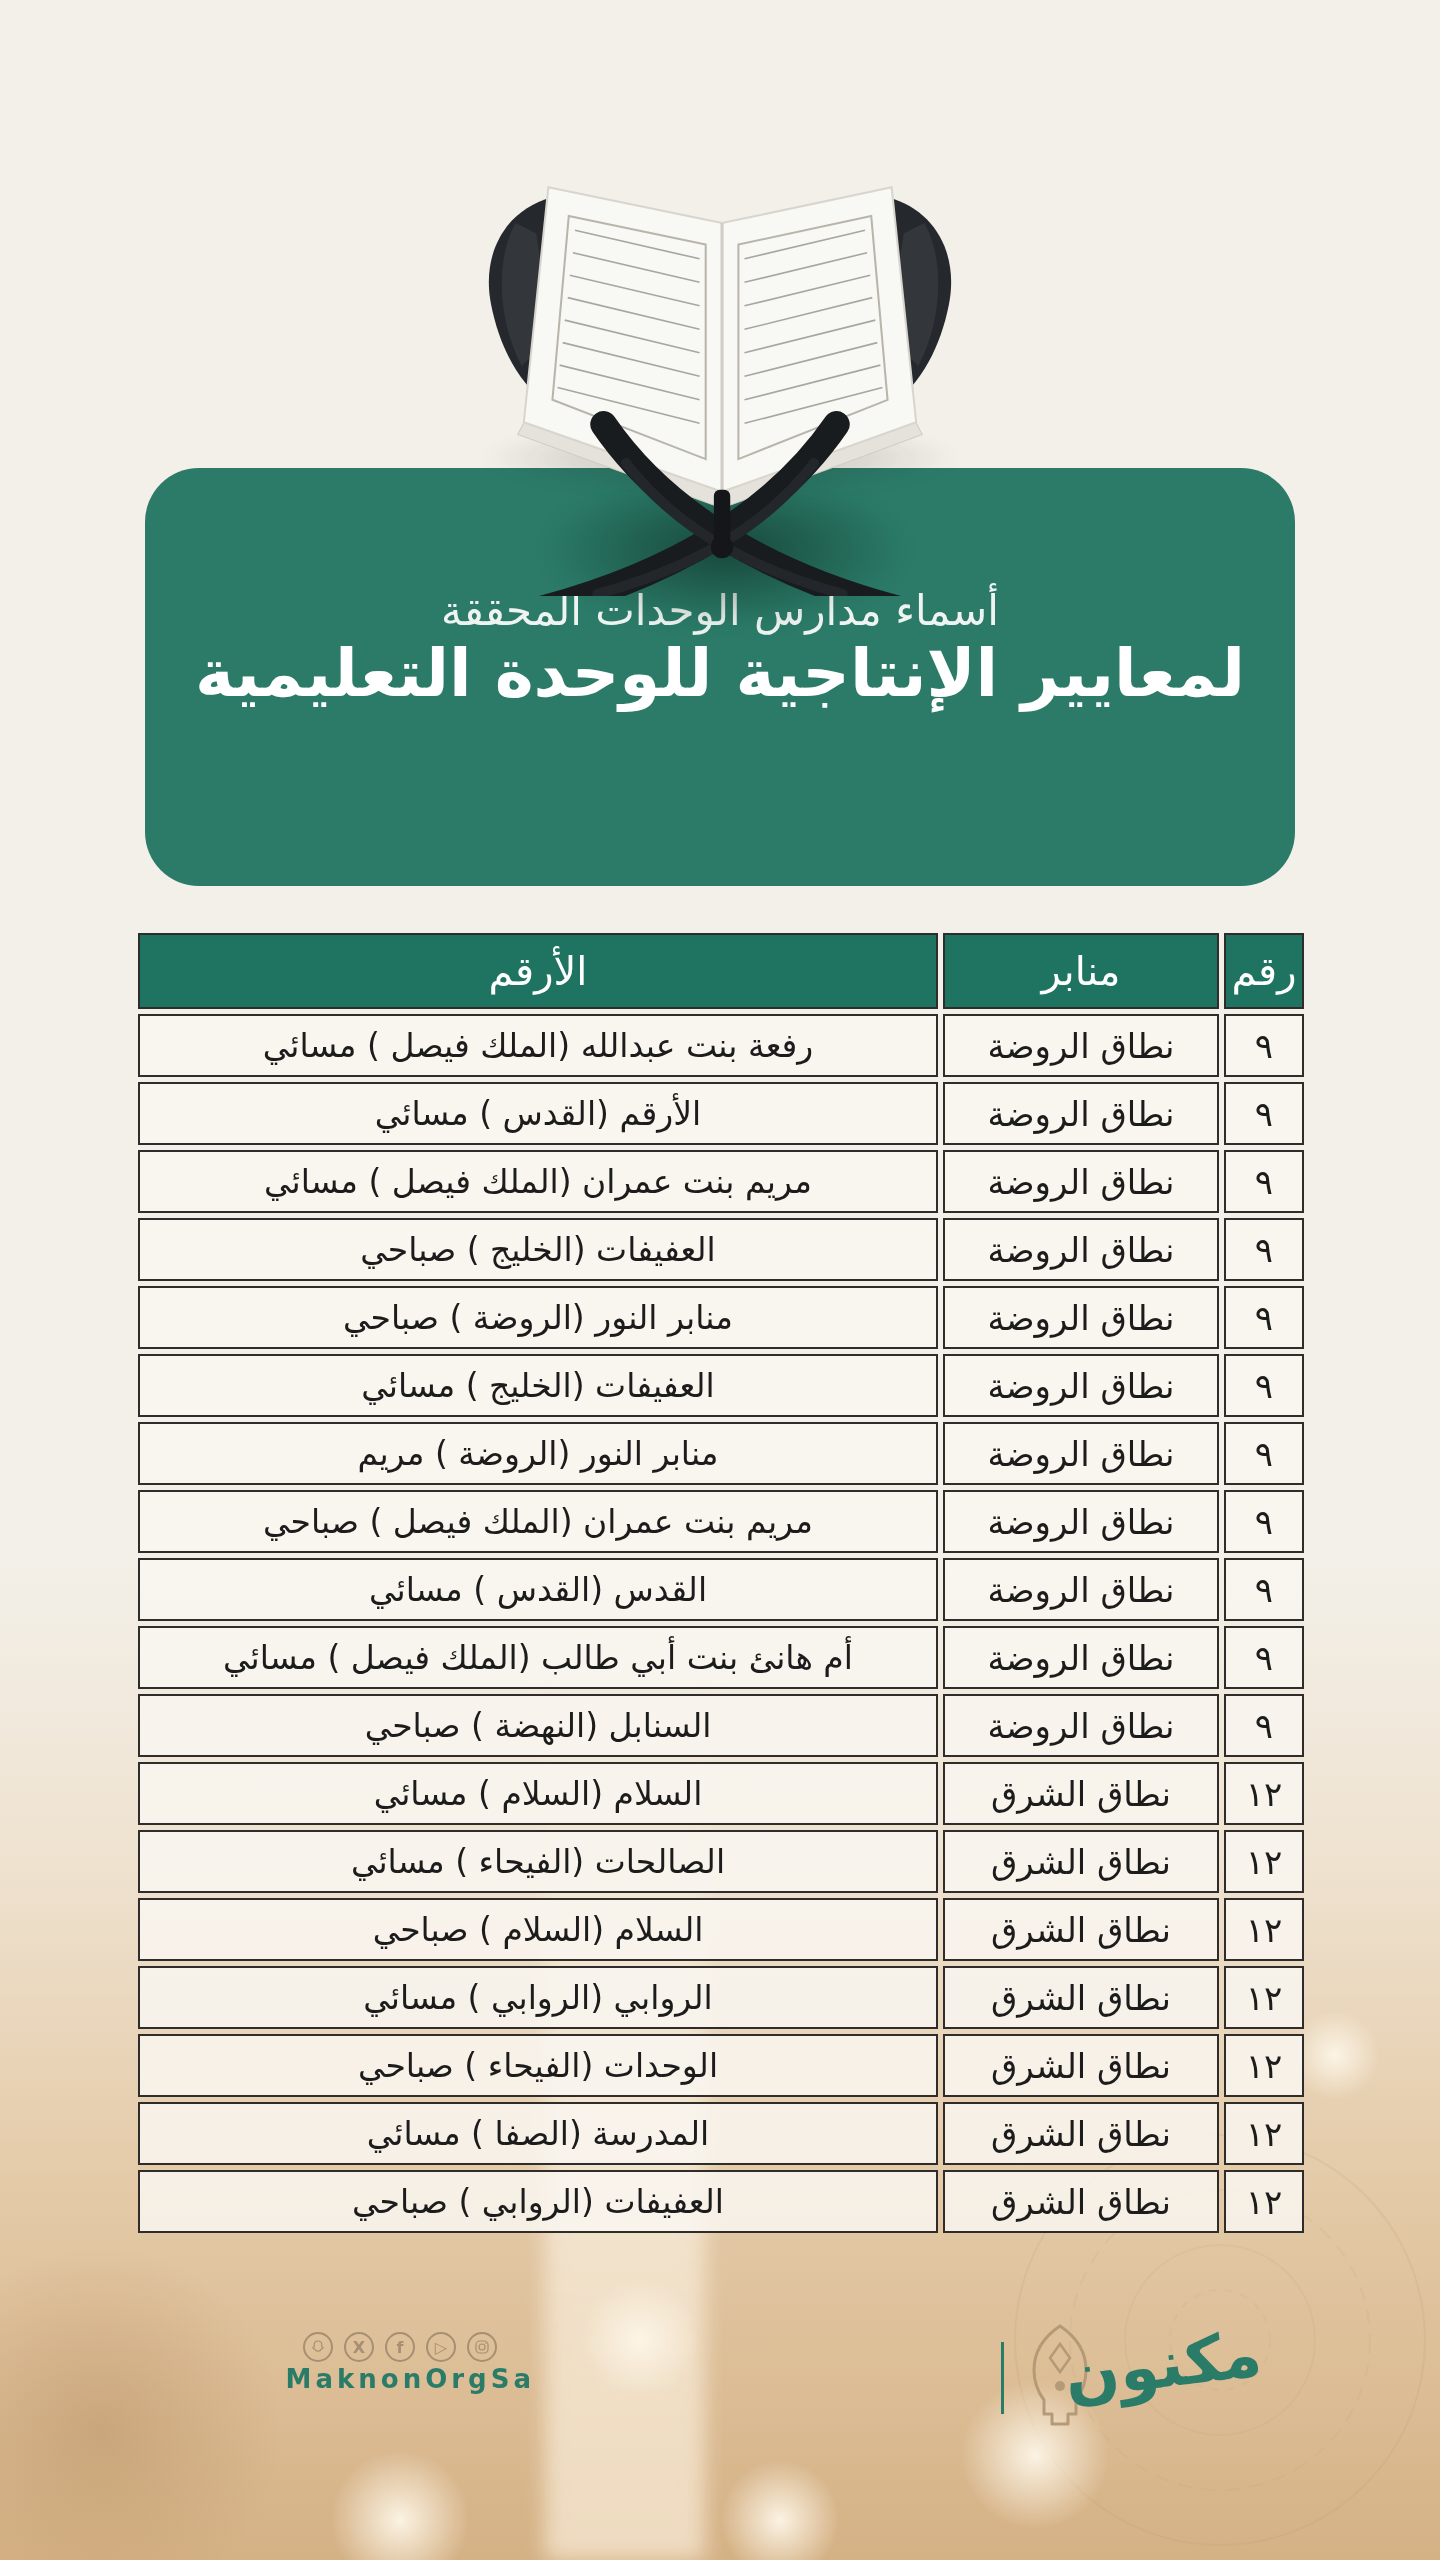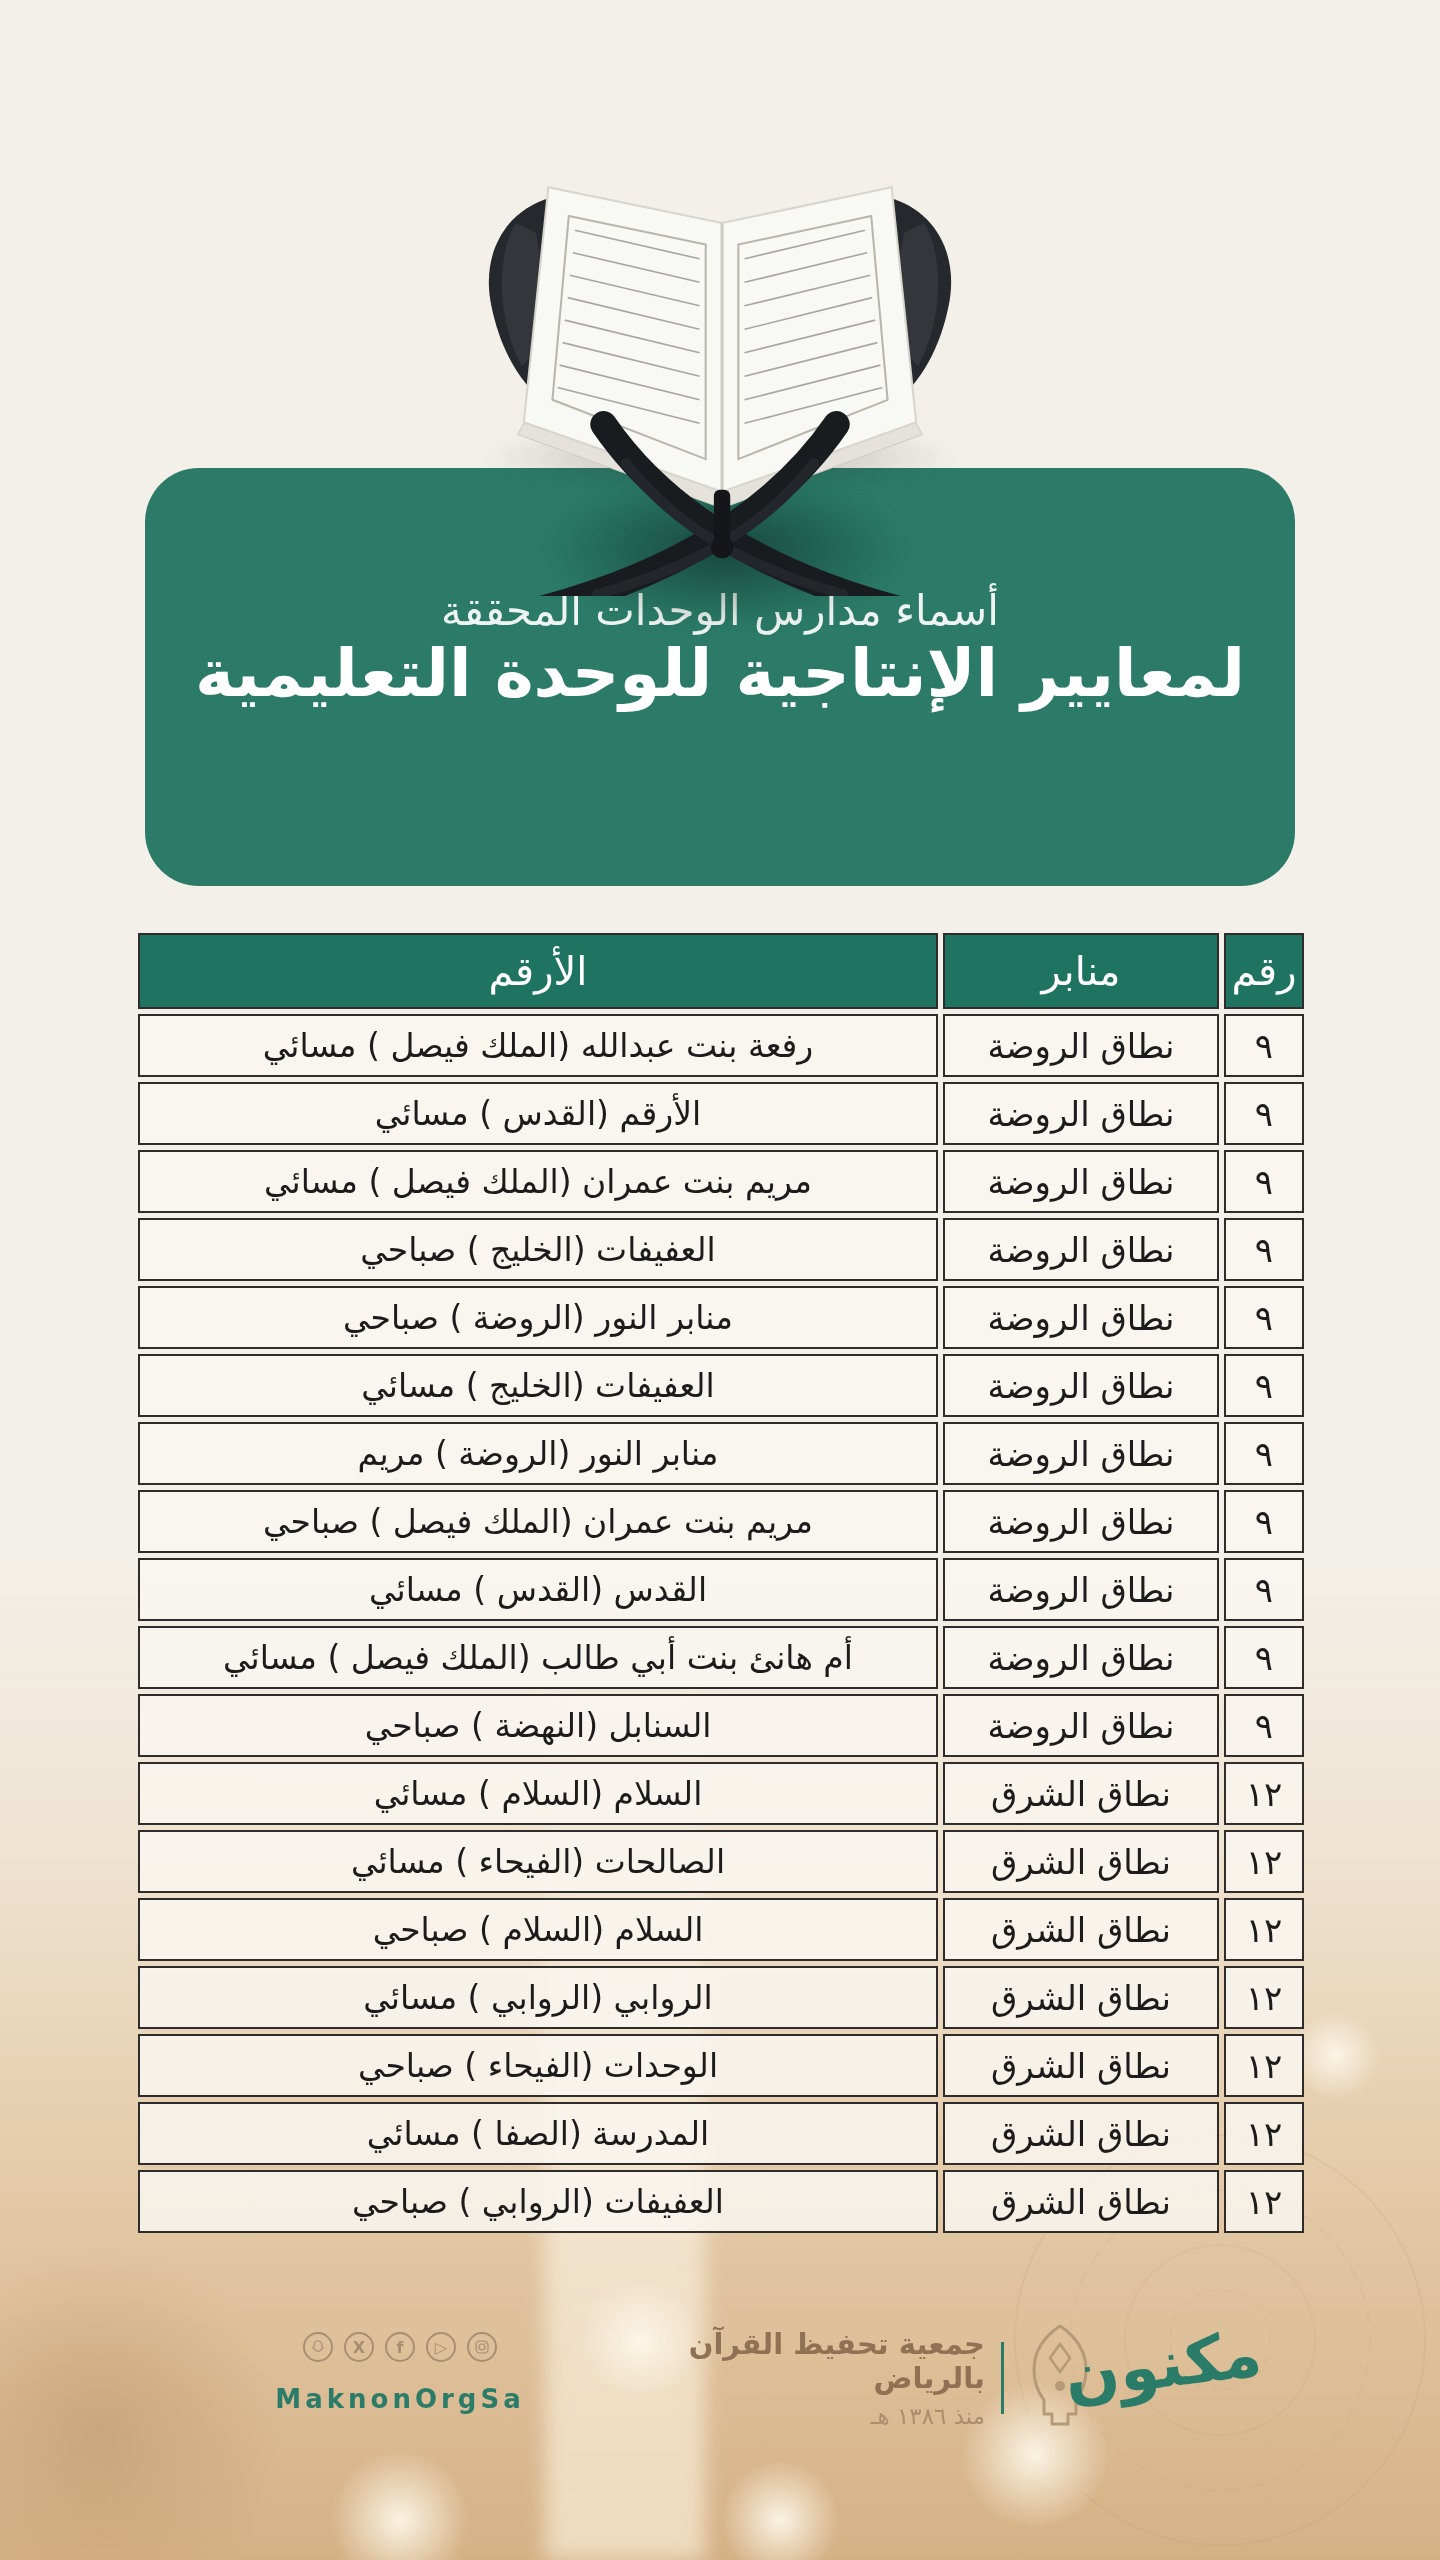--- a/index.html
+++ b/index.html
@@ -66,21 +66,21 @@
   td.cell-number{font-size:34px;}
   
   .footer-left{position:absolute;left:265px;top:2332px;width:270px;text-align:center;z-index:2;}
   .social-row{display:flex;justify-content:center;gap:11px;}
   .soc{
     width:30px;height:30px;border:2px solid #a78f73;border-radius:50%;
     color:#a78f73;display:flex;align-items:center;justify-content:center;
     font-size:16px;font-weight:bold;box-sizing:border-box;
   }
   .soc svg{display:block;}
-  .handle{margin-top:22px;font-size:26px;letter-spacing:4px;color:#2a7c68;font-weight:600;}
+  .handle{margin-top:2px;font-size:26px;letter-spacing:4px;color:#2a7c68;font-weight:600;text-align:right;}
   .footer-right{
     position:absolute;left:640px;top:2318px;width:580px;height:120px;z-index:2;
     display:flex;flex-direction:row-reverse;align-items:center;justify-content:flex-start;direction:ltr;
   }
   .logo-block{position:relative;width:200px;height:120px;flex:0 0 auto;}
   .logo-ornament{position:absolute;left:0px;top:0px;}
   .logo-word{
     position:absolute;left:44px;top:10px;font-size:64px;font-weight:bold;color:#2a7c68;
     transform:rotate(-7deg);letter-spacing:-2px;
   }
@@ -315,19 +315,15 @@
   <div class="footer-right">
     <div class="logo-block">
       <svg class="logo-ornament" width="80" height="120" viewBox="0 0 80 120">
         <path d="M40,8 C22,20 14,34 14,52 C14,64 18,74 24,82 L24,96 L32,96 L32,106 L48,106 L48,96 L56,96 L56,82 C62,74 66,64 66,52 C66,34 58,20 40,8 Z" fill="none" stroke="#b59a78" stroke-width="3" stroke-linejoin="round"></path>
         <path d="M40,26 L30,40 L40,54 L50,40 Z" fill="none" stroke="#b59a78" stroke-width="2.5"></path>
         <circle cx="40" cy="68" r="5" fill="#b59a78"></circle>
       </svg>
       <div class="logo-word">مكنون</div>
     </div>
     <div class="divider"></div>
-    <div class="org-block">
-      <div class="org-name">جمعية تحفيظ القرآن بالرياض</div>
-      <div class="org-since">منذ ١٣٨٦ هـ</div>
-    </div>
   </div>
 
 </div>
 
 </body></html>

